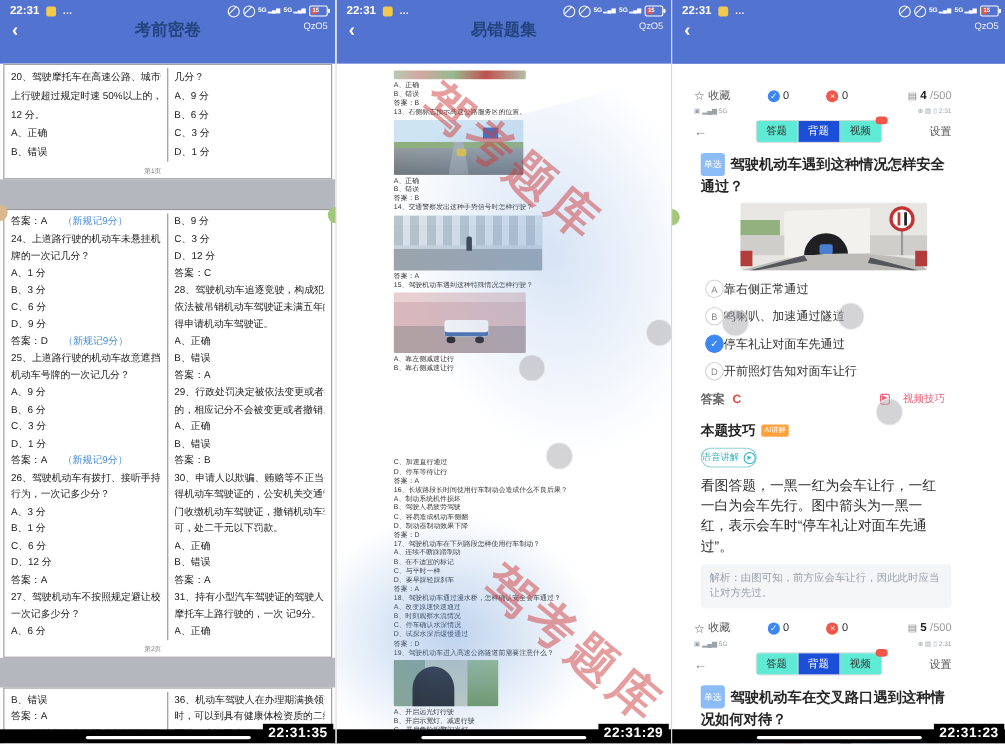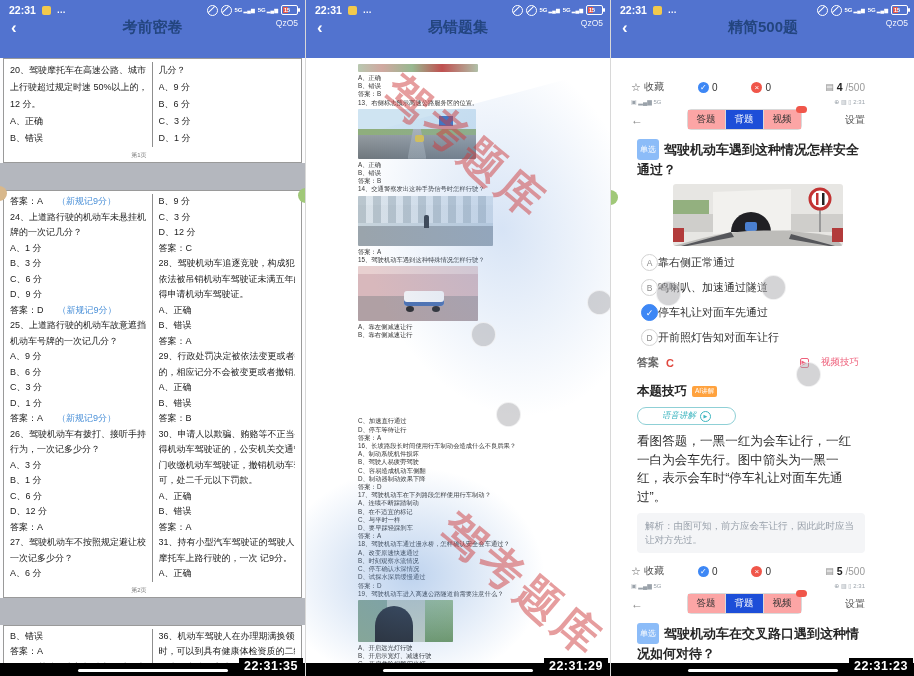--- a/index.html
+++ b/index.html
@@ -83,42 +83,42 @@
   .cnt-ic{display:inline-flex;align-items:center;justify-content:center;width:11px;height:11px;border-radius:50%;color:#fff;font-size:8px;}
   .cnt-right{background:#3d87f5;}
   .cnt-wrong{background:#f0564a;}
   .tb-prog{margin-left:auto;display:inline-flex;align-items:center;gap:3px;color:#999;}
   .prog-ic{font-size:9px;color:#8a8a8a;}
   .tb-prog b{color:#222;font-size:10.5px;}
   .mini-row{display:flex;justify-content:space-between;font-size:6px;color:#9aa2aa;margin-top:4px;}
   .tabs-row{display:flex;align-items:center;margin-top:4px;height:21px;}
   .back2{color:#888;font-size:12px;}
   .tabs-seg{display:flex;margin:0 auto;border:1px solid #d9d9d9;border-radius:4px;overflow:visible;}
-  .seg{position:relative;padding:3px 9px;font-size:9.5px;color:#333;background:#fca5a5;border-right:1px solid #d9d9d9;}
+  .seg{position:relative;padding:3px 9px;font-size:9.5px;color:#333;background:#5eead4;border-right:1px solid #d9d9d9;}
   .seg:last-child{border-right:none;}
   .seg-active{background:#1d4ed8;color:#fff;text-align:center;}
   .seg-badge{position:absolute;top:-4px;right:-6px;width:11px;height:7px;border-radius:4px;background:#f0564a;}
   .settings-btn{font-size:10px;color:#555;}
   .q-text{margin-top:9px;padding-left:6px;font-size:13px;font-weight:bold;color:#262626;line-height:19px;}
   .q-badge{display:inline-block;vertical-align:2px;margin-right:5px;padding:1px 3px;border-radius:3px;background:#8cbcf8;color:#fff;font-size:8px;font-weight:normal;}
   .q-img{display:block;margin:5px 0 2px 42px;border-radius:3px;}
   .opts{margin-top:4px;}
   .opt-row{display:flex;align-items:center;height:25px;padding-left:10px;}
   .opt-circle{display:inline-flex;align-items:center;justify-content:center;width:15px;height:15px;border-radius:50%;border:1px solid #d2d2d2;color:#8a8a8a;font-size:8.5px;flex:none;}
   .opt-selected{background:#3d87f5;border-color:#3d87f5;color:#fff;font-size:9px;}
   .opt-text{font-size:11px;color:#333;}
   .ans-row{display:flex;align-items:center;margin-top:5px;padding:0 6px;font-size:11px;}
   .ans-label{color:#666;font-weight:bold;}
   .ans-val{color:#e0483f;font-weight:bold;margin-left:7px;}
   .video-tip{margin-left:auto;color:#ee5f7a;font-size:9.5px;display:inline-flex;align-items:center;gap:12px;}
   .vt-ic{font-size:7px;border:1px solid #ee5f7a;border-radius:2px;padding:0 1px;line-height:8px;}
   .skill-head{margin-top:13px;padding-left:6px;display:flex;align-items:center;}
   .skill-title{font-size:12.5px;font-weight:bold;color:#222;}
   .skill-badge{margin-left:5px;background:#ffa23e;color:#fff;font-size:6.5px;padding:1px 3px;border-radius:2px;}
-  .voice-pill{display:inline-flex;align-items:center;gap:4px;margin:7px 0 0 6px;border:1px solid #8fd0d6;border-radius:10px;padding:2px 24px;color:#3eb6c0;font-size:8.5px;font-style:italic;}
+  .voice-pill{display:inline-flex;align-items:center;gap:4px;margin:7px 0 0 6px;border:1px solid #8fd0d6;border-radius:10px;padding:2px 0;color:#3eb6c0;font-size:8.5px;}
   .vp-ic{display:inline-flex;align-items:center;justify-content:center;width:9px;height:9px;border:1px solid #3eb6c0;border-radius:50%;font-size:5px;}
   .skill-text{margin:7px 0 0;padding-left:6px;font-size:12.6px;line-height:18.5px;color:#2d2d2d;width:226px;}
   .analysis-box{margin:7px 0 0 6px;width:212px;background:#f4f5f7;border-radius:4px;padding:6px 8px;font-size:9.5px;line-height:14px;color:#99a1ab;}
   .mt12{margin-top:11px;}
 </style>
 </head>
 <body>
 
 <div class="screen">
 
@@ -343,21 +343,20 @@
           <span class="sig">5G</span>
           <span class="bat">
               <span class="bat-fill"></span>
               <span class="bat-num">15</span>
             </span>
         </div>
       </div>
       <div class="carrier">QzO5</div>
       <div class="nav-row">
         <span class="back-chev">‹</span>
-        <h1 class="p-title">精简500题</h1>
       </div>
     </header>
 
     <div class="rp-inner">
 
       <div class="tb-row">
         <span class="tb-fav">
             <span class="star">☆</span>
             <span>收藏</span>
           </span>

